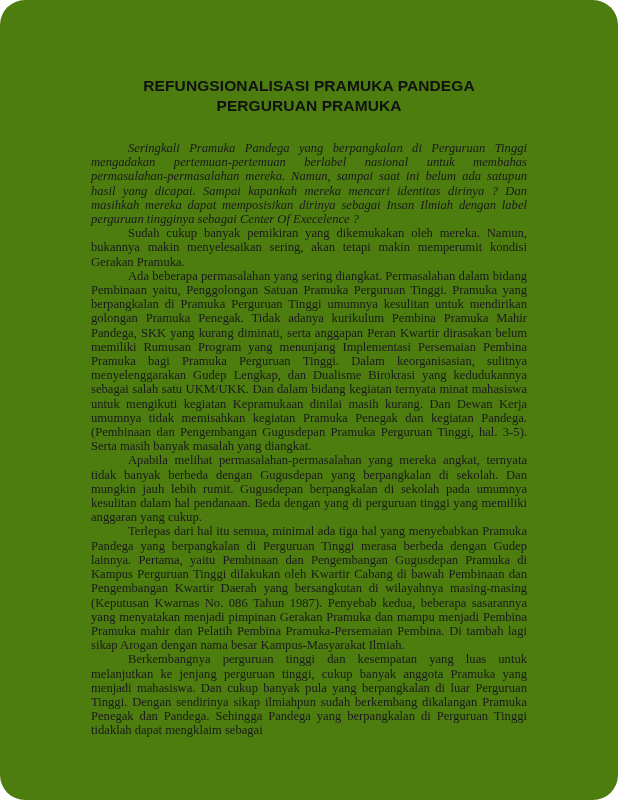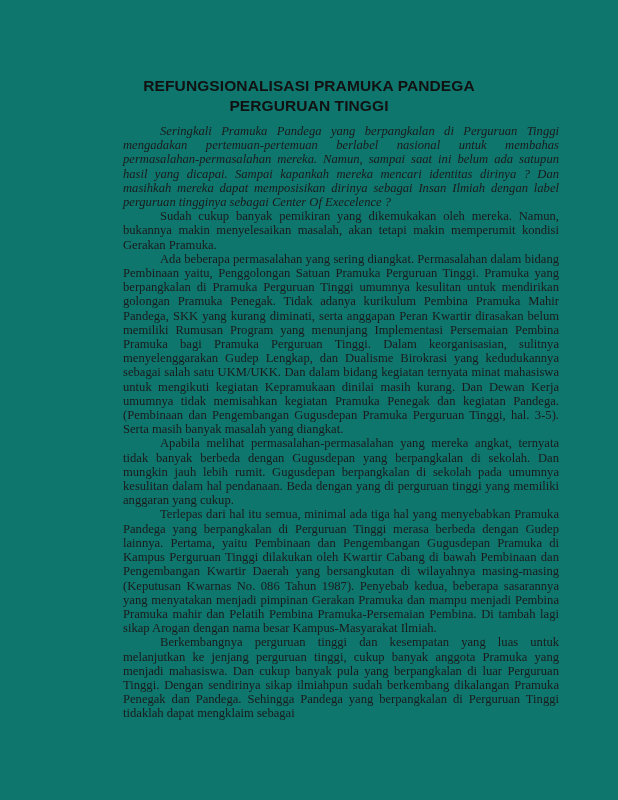--- a/index.html
+++ b/index.html
@@ -1,43 +1,43 @@
 <!DOCTYPE html>
 <html><head>
 <meta charset="utf-8">
 <style>
   html, body { margin: 0; padding: 0; background: #ffffff; }
   body { width: 618px; height: 800px; position: relative; overflow: hidden; }
-  .page { position: absolute; left: 0; top: 0; width: 618px; height: 800px; background: #0f766e; }
+  .page { position: absolute; left: 0; top: 0; width: 618px; height: 800px; background: #4d7c0f; border-radius: 25px; }
   .title {
     position: absolute; left: 0; top: 76px; width: 618px;
     text-align: center;
     font-family: "Liberation Sans", "DejaVu Sans", sans-serif;
     font-weight: bold; font-size: 15.5px; line-height: 20px;
     color: #111; letter-spacing: 0.1px;
   }
   .title div { margin: 0; }
   .body {
-    position: absolute; left: 91px; top: 124px; width: 436px;
+    position: absolute; left: 91px; top: 141px; width: 436px;
     font-family: "Liberation Serif", "DejaVu Serif", serif;
-    font-size: 12.6px; line-height: 14.2px; color: #1a1a1a; margin-left: 32px;
+    font-size: 12.6px; line-height: 14.2px; color: #1a1a1a;
   }
   .body p { margin: 0; text-align: justify; text-indent: 37px; }
   .body p.italic { font-style: italic; }
 </style>
 </head>
 <body>
 
 <div class="page">
   <div class="title">
     <div>REFUNGSIONALISASI PRAMUKA PANDEGA</div>
-    <div>PERGURUAN TINGGI</div>
+    <div>PERGURUAN PRAMUKA</div>
   </div>
 
   <div class="body">
     <p class="italic">Seringkali Pramuka Pandega yang berpangkalan di Perguruan Tinggi mengadakan pertemuan-pertemuan berlabel nasional untuk membahas permasalahan-permasalahan mereka. Namun, sampai saat ini belum ada satupun hasil yang dicapai. Sampai kapankah mereka mencari identitas dirinya ? Dan masihkah mereka dapat memposisikan dirinya sebagai Insan Ilmiah dengan label perguruan tingginya sebagai Center Of Execelence ?</p>
-    <p>Sudah cukup banyak pemikiran yang dikemukakan oleh mereka. Namun, bukannya makin menyelesaikan masalah, akan tetapi makin memperumit kondisi Gerakan Pramuka.</p>
+    <p>Sudah cukup banyak pemikiran yang dikemukakan oleh mereka. Namun, bukannya makin menyelesaikan sering, akan tetapi makin memperumit kondisi Gerakan Pramuka.</p>
     <p>Ada beberapa permasalahan yang sering diangkat. Permasalahan dalam bidang Pembinaan yaitu, Penggolongan Satuan Pramuka Perguruan Tinggi. Pramuka yang berpangkalan di Pramuka Perguruan Tinggi umumnya kesulitan untuk mendirikan golongan Pramuka Penegak. Tidak adanya kurikulum Pembina Pramuka Mahir Pandega, SKK yang kurang diminati, serta  anggapan Peran Kwartir dirasakan belum memiliki Rumusan Program yang menunjang Implementasi Persemaian Pembina Pramuka bagi Pramuka Perguruan Tinggi. Dalam keorganisasian, sulitnya menyelenggarakan Gudep Lengkap, dan Dualisme Birokrasi yang kedudukannya sebagai salah satu UKM/UKK. Dan dalam bidang kegiatan ternyata minat mahasiswa untuk mengikuti kegiatan Kepramukaan dinilai masih kurang. Dan Dewan Kerja umumnya tidak memisahkan kegiatan Pramuka Penegak dan kegiatan Pandega. (Pembinaan dan Pengembangan Gugusdepan Pramuka Perguruan Tinggi, hal. 3-5). Serta masih banyak masalah yang diangkat.</p>
     <p>Apabila melihat permasalahan-permasalahan yang mereka angkat, ternyata tidak banyak berbeda dengan Gugusdepan yang berpangkalan di sekolah. Dan mungkin jauh lebih rumit. Gugusdepan berpangkalan di sekolah pada umumnya kesulitan dalam hal pendanaan. Beda dengan yang di perguruan tinggi yang memiliki anggaran yang cukup.</p>
     <p>Terlepas dari hal itu semua, minimal ada tiga hal yang menyebabkan Pramuka Pandega yang berpangkalan di Perguruan Tinggi merasa berbeda dengan Gudep lainnya. Pertama, yaitu Pembinaan dan Pengembangan Gugusdepan Pramuka di Kampus Perguruan Tinggi  dilakukan oleh Kwartir Cabang di bawah Pembinaan dan Pengembangan Kwartir Daerah yang bersangkutan di wilayahnya masing-masing (Keputusan Kwarnas No. 086 Tahun 1987). Penyebab kedua, beberapa sasarannya yang menyatakan menjadi pimpinan Gerakan Pramuka dan mampu menjadi Pembina Pramuka mahir dan Pelatih Pembina Pramuka-Persemaian Pembina. Di tambah lagi sikap Arogan dengan nama besar Kampus-Masyarakat Ilmiah.</p>
     <p>Berkembangnya perguruan tinggi dan kesempatan yang luas untuk melanjutkan ke jenjang perguruan tinggi, cukup banyak anggota Pramuka yang menjadi mahasiswa. Dan cukup banyak pula yang berpangkalan di luar Perguruan Tinggi. Dengan sendirinya sikap ilmiahpun sudah berkembang dikalangan Pramuka Penegak dan Pandega. Sehingga Pandega yang berpangkalan di Perguruan Tinggi tidaklah dapat mengklaim sebagai</p>
   </div>
 </div>
 
 </body></html>

